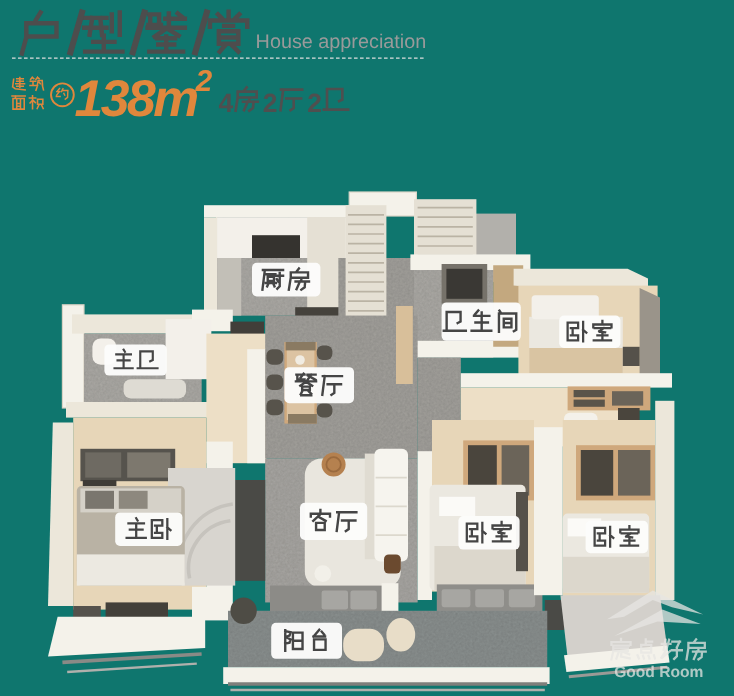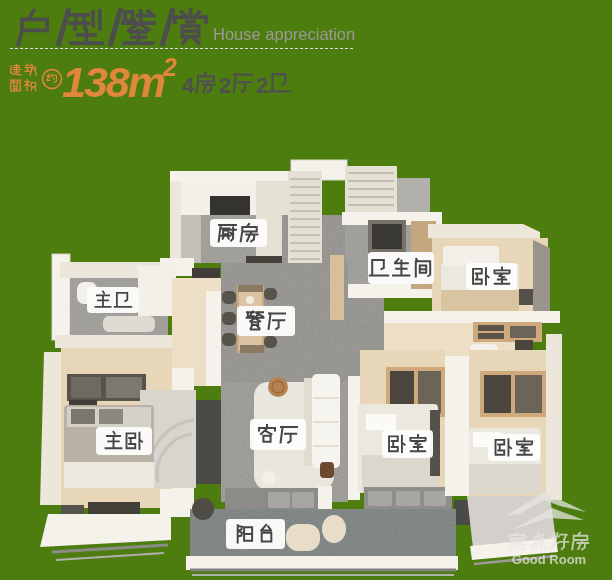--- a/index.html
+++ b/index.html
@@ -1,15 +1,15 @@
 <!DOCTYPE html>
 <html><head><meta charset="utf-8">
 <style>
 html,body{margin:0;padding:0;background:#ffffff;}
-.page{position:relative;width:612px;height:580px;background:#4d7c0f;overflow:hidden;
+.page{position:relative;width:612px;height:580px;background:#0f766e;overflow:hidden;
 font-family:"Liberation Sans", sans-serif;}
 svg{filter:blur(0.35px);}
 </style></head><body>
 <div class="page">
 <svg width="612" height="580" viewBox="0 0 612 580">
 <defs>
 
 <g id="g-hu">
           <path d="M48 4 L38 20 M16 28 L84 28 M84 28 L84 58 M16 58 L84 58 M16 28 L16 60 L6 96" fill="none" stroke-width="10" stroke-linecap="square" stroke-linejoin="miter"></path>
         </g>

